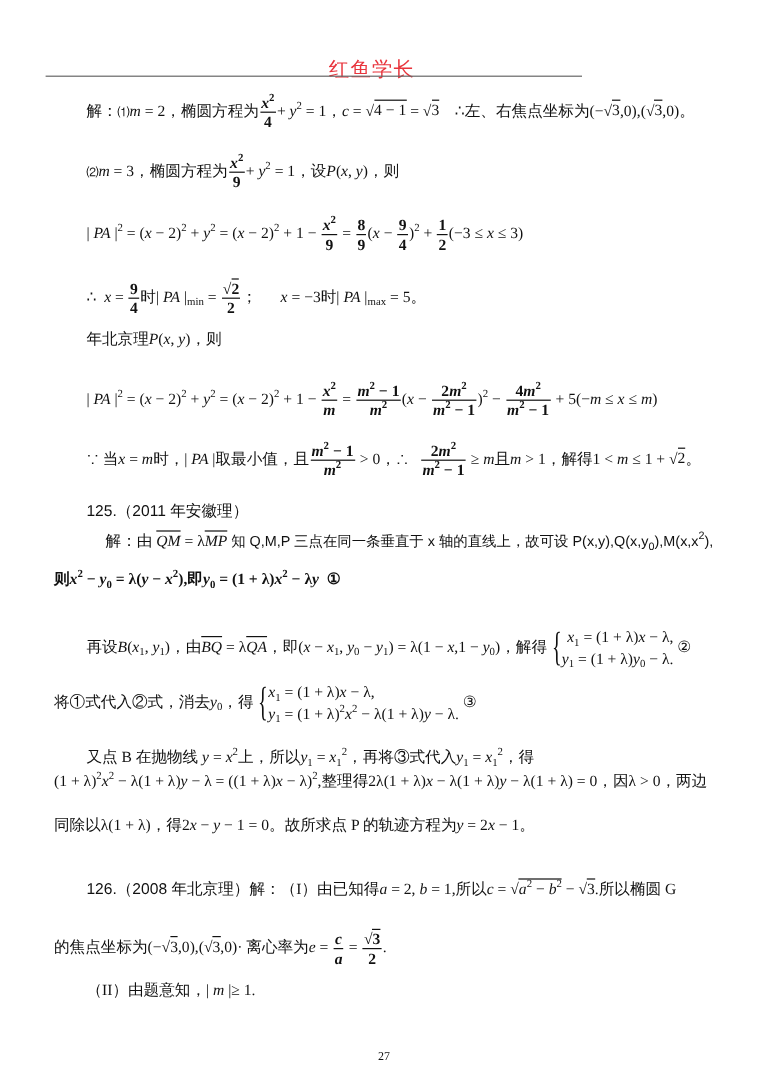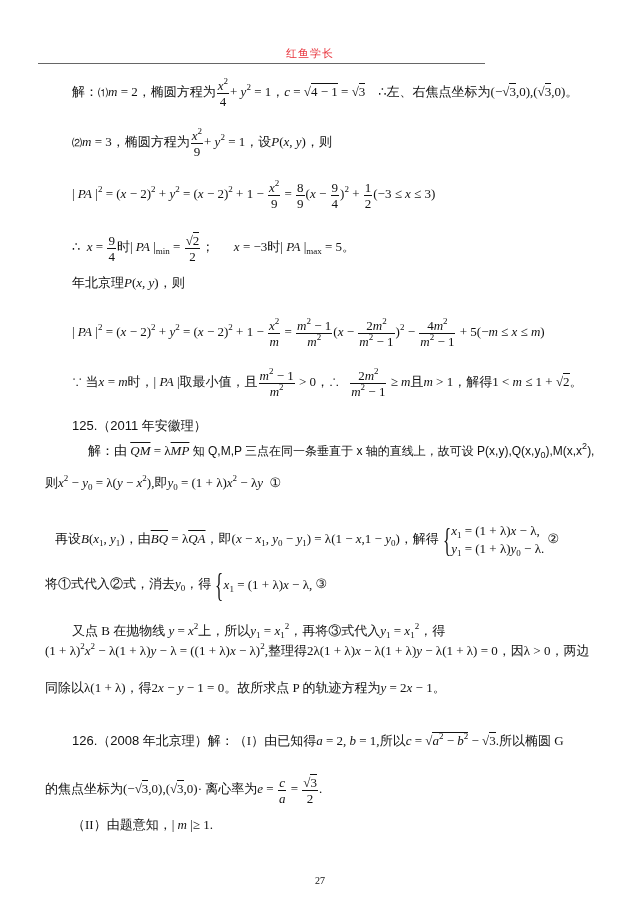--- a/index.html
+++ b/index.html
@@ -1,24 +1,24 @@
 <!DOCTYPE html>
 <html><head>
 <meta charset="utf-8">
 <style>
   html, body { margin:0; padding:0; background:#fff; }
   body { width:640px; height:905px; position:relative; overflow:hidden;
          font-family:"Liberation Serif","DejaVu Serif",serif; color:#111; font-size:13px; }
-  .hdr { position:absolute; top:46px; left:0; width:620px; text-align:center; color:#e8343c; font-size:11px; letter-spacing:1px; }
+  .hdr { position:absolute; top:46px; left:0; width:620px; text-align:center; color:#e8343c; font-size:17px; letter-spacing:1px; }
   .hrule { position:absolute; top:63px; left:38px; width:448px; height:0; border-top:1.5px solid #666; width:446px; }
   .hrule { left:38px; width:447px; }
   .line { position:absolute; white-space:nowrap; line-height:16px; }
   .m { font-style:italic; }
   .frac { display:inline-block; vertical-align:middle; text-align:center; margin:0 1px; }
-  .frac > span { display:block; line-height:15px; padding:0 1px; }
+  .frac > span { display:block; line-height:15px; padding:0 1px;font-weight:bold; }
   .frac > span.num { border-bottom:1px solid #111; }
   sup { font-size:9px; vertical-align:6px; line-height:0; }
   sub { font-size:9px; vertical-align:-3px; line-height:0; }
   .sqrt { border-top:1px solid #111; padding-top:0;margin-top:22px; }
   .brace { display:inline-block; vertical-align:middle; font-size:34px; line-height:34px; transform:scaleX(0.5); margin-right:-4px; }
   .sys { display:inline-block; vertical-align:middle; }
   .sys > span { display:block; line-height:18px; }
   .sans { font-family:"Liberation Sans","DejaVu Sans",sans-serif; }
   .pg { position:absolute; top:875px; left:0; width:640px; text-align:center; font-size:10px; }
   .circ { font-size:13px; }
@@ -56,30 +56,30 @@
 <div class="line" style="top:368px;left:72px;">
   <span>∵ 当</span><span class="m">x</span> = <span class="m">m</span><span>时，</span>| <span class="m">PA</span> |<span>取最小值，且</span><span class="frac"><span class="num"><span class="m">m</span><sup>2</sup> − 1</span><span><span class="m">m</span><sup>2</sup></span></span> &gt; 0，∴&nbsp;&nbsp;&nbsp;<span class="frac"><span class="num">2<span class="m">m</span><sup>2</sup></span><span><span class="m">m</span><sup>2</sup> − 1</span></span> ≥ <span class="m">m</span><span>且</span><span class="m">m</span> &gt; 1<span>，解得</span>1 &lt; <span class="m">m</span> ≤ 1 + √<span class="sqrt">2</span>。
 </div>
 
 <div class="line sans" style="top:418px;left:72px;">125.（2011 年安徽理）</div>
 
 <div class="line" style="top:443px;left:88px;">
   <span>解：由</span>&nbsp;<span class="m" style="text-decoration:overline">QM</span> = λ<span class="m" style="text-decoration:overline">MP</span>&nbsp;<span class="sans" style="font-size:12px"><span>知 Q,M,P 三点在同一条垂直于 x 轴的直线上，故可设 P(x,y),Q(x,y</span><sub>0</sub><span>),M(x,x</span><sup>2</sup><span>),</span></span>
 </div>
 
-<div class="line" style="top:475px;left:45px;">
+<div class="line" style="top:475px;left:45px;font-weight:bold;">
   <span>则</span><span class="m">x</span><sup>2</sup> − <span class="m">y</span><sub>0</sub> = λ(<span class="m">y</span> − <span class="m">x</span><sup>2</sup>)<span>,即</span><span class="m">y</span><sub>0</sub> = (1 + λ)<span class="m">x</span><sup>2</sup> − λ<span class="m">y</span>&nbsp;&nbsp;<span class="circ">①</span>
 </div>
 
-<div class="line" style="top:522px;left:55px;">
+<div class="line" style="top:522px;left:72px;text-align:right;">
   <span>再设</span><span class="m">B</span>(<span class="m">x</span><sub>1</sub>, <span class="m">y</span><sub>1</sub>)<span>，由</span><span class="m" style="text-decoration:overline">BQ</span> = λ<span class="m" style="text-decoration:overline">QA</span><span>，即</span>(<span class="m">x</span> − <span class="m">x</span><sub>1</sub>, <span class="m">y</span><sub>0</sub> − <span class="m">y</span><sub>1</sub>) = λ(1 − <span class="m">x</span>,1 − <span class="m">y</span><sub>0</sub>)<span>，解得</span><span class="brace">{</span><span class="sys"><span><span class="m">x</span><sub>1</sub> = (1 + λ)<span class="m">x</span> − λ,</span><span><span class="m">y</span><sub>1</sub> = (1 + λ)<span class="m">y</span><sub>0</sub> − λ.</span></span> <span class="circ">②</span>
 </div>
 
 <div class="line" style="top:568px;left:45px;">
-  <span>将①式代入②式，消去</span><span class="m">y</span><sub>0</sub><span>，得</span><span class="brace">{</span><span class="sys"><span><span class="m">x</span><sub>1</sub> = (1 + λ)<span class="m">x</span> − λ,</span></span> <span class="circ">③</span>
+  <span>将①式代入②式，消去</span><span class="m">y</span><sub>0</sub><span>，得</span><span class="brace">{</span><span class="sys"><span><span class="m">x</span><sub>1</sub> = (1 + λ)<span class="m">x</span> − λ,</span><span><span class="m">y</span><sub>1</sub> = (1 + λ)<sup>2</sup><span class="m">x</span><sup>2</sup> − λ(1 + λ)<span class="m">y</span> − λ.</span></span> <span class="circ">③</span>
 </div>
 
 <div class="line" style="top:605px;left:72px;margin-top:18px;">
   <span>又点 B 在抛物线</span>&nbsp;<span class="m">y</span> = <span class="m">x</span><sup>2</sup><span>上，所以</span><span class="m">y</span><sub>1</sub> = <span class="m">x</span><sub>1</sub><sup>2</sup><span>，再将③式代入</span><span class="m">y</span><sub>1</sub> = <span class="m">x</span><sub>1</sub><sup>2</sup><span>，得</span>
 </div>
 
 <div class="line" style="top:643px;left:45px;">
   (1 + λ)<sup>2</sup><span class="m">x</span><sup>2</sup> − λ(1 + λ)<span class="m">y</span> − λ = ((1 + λ)<span class="m">x</span> − λ)<sup>2</sup><span>,整理得</span>2λ(1 + λ)<span class="m">x</span> − λ(1 + λ)<span class="m">y</span> − λ(1 + λ) = 0<span>，因</span>λ &gt; 0<span>，两边</span>
 </div>
 

